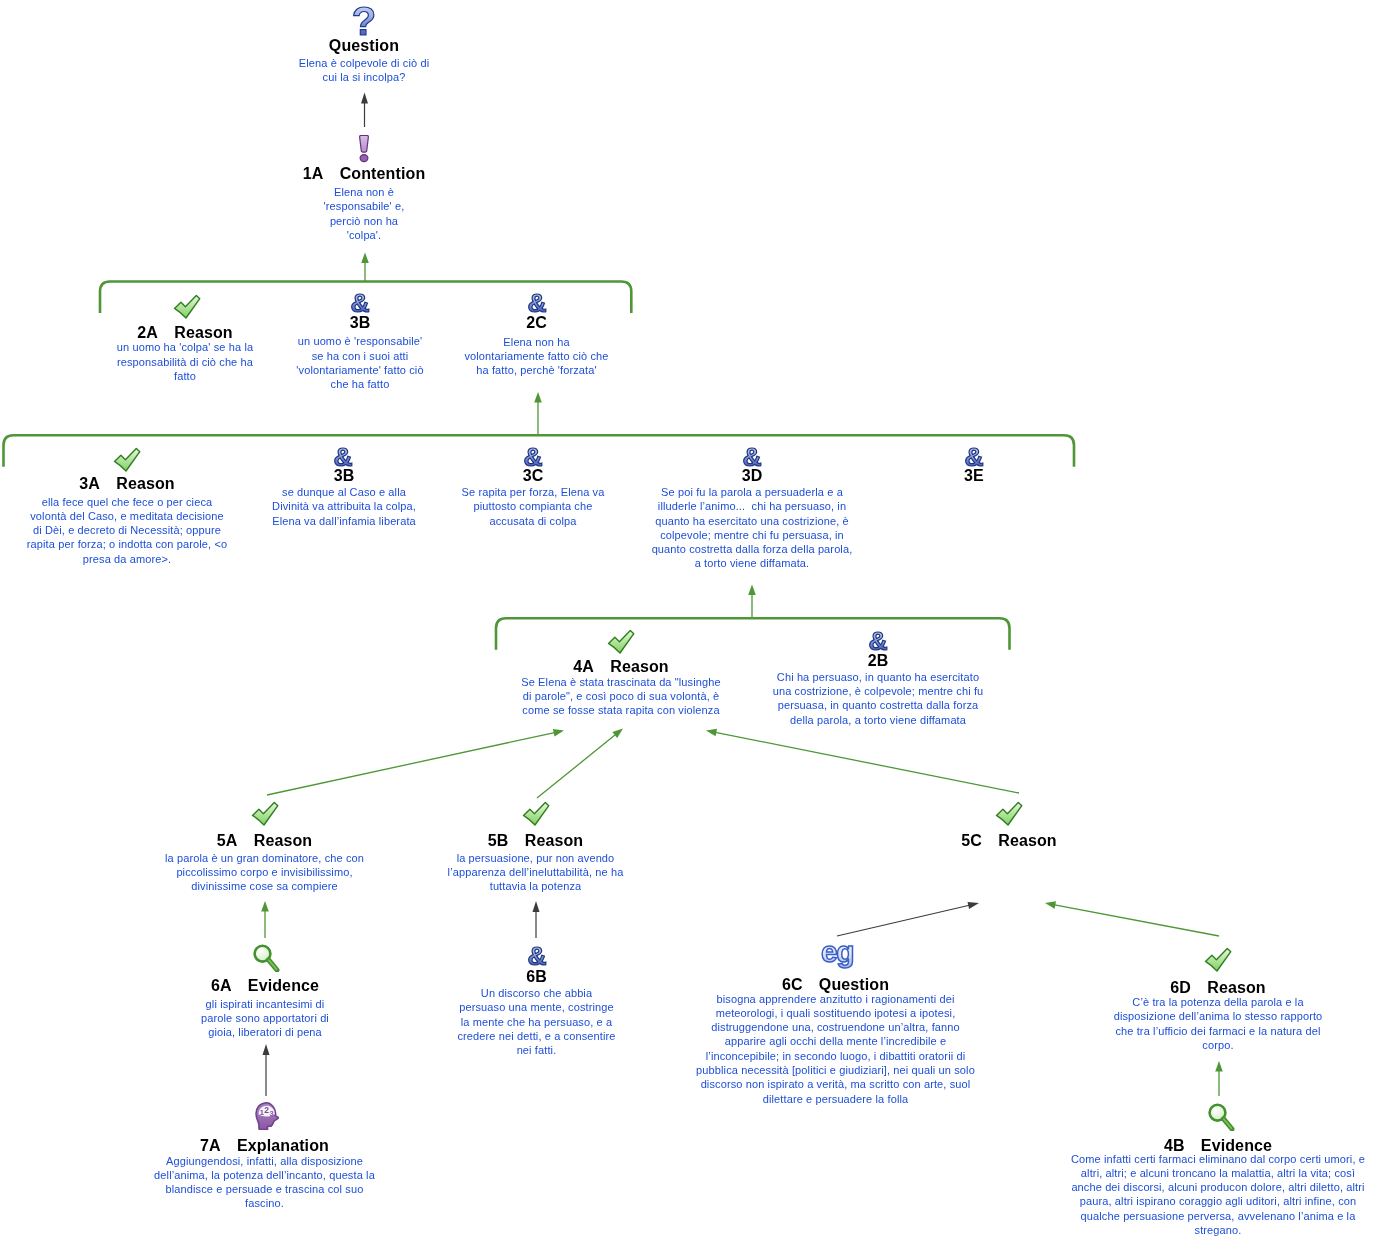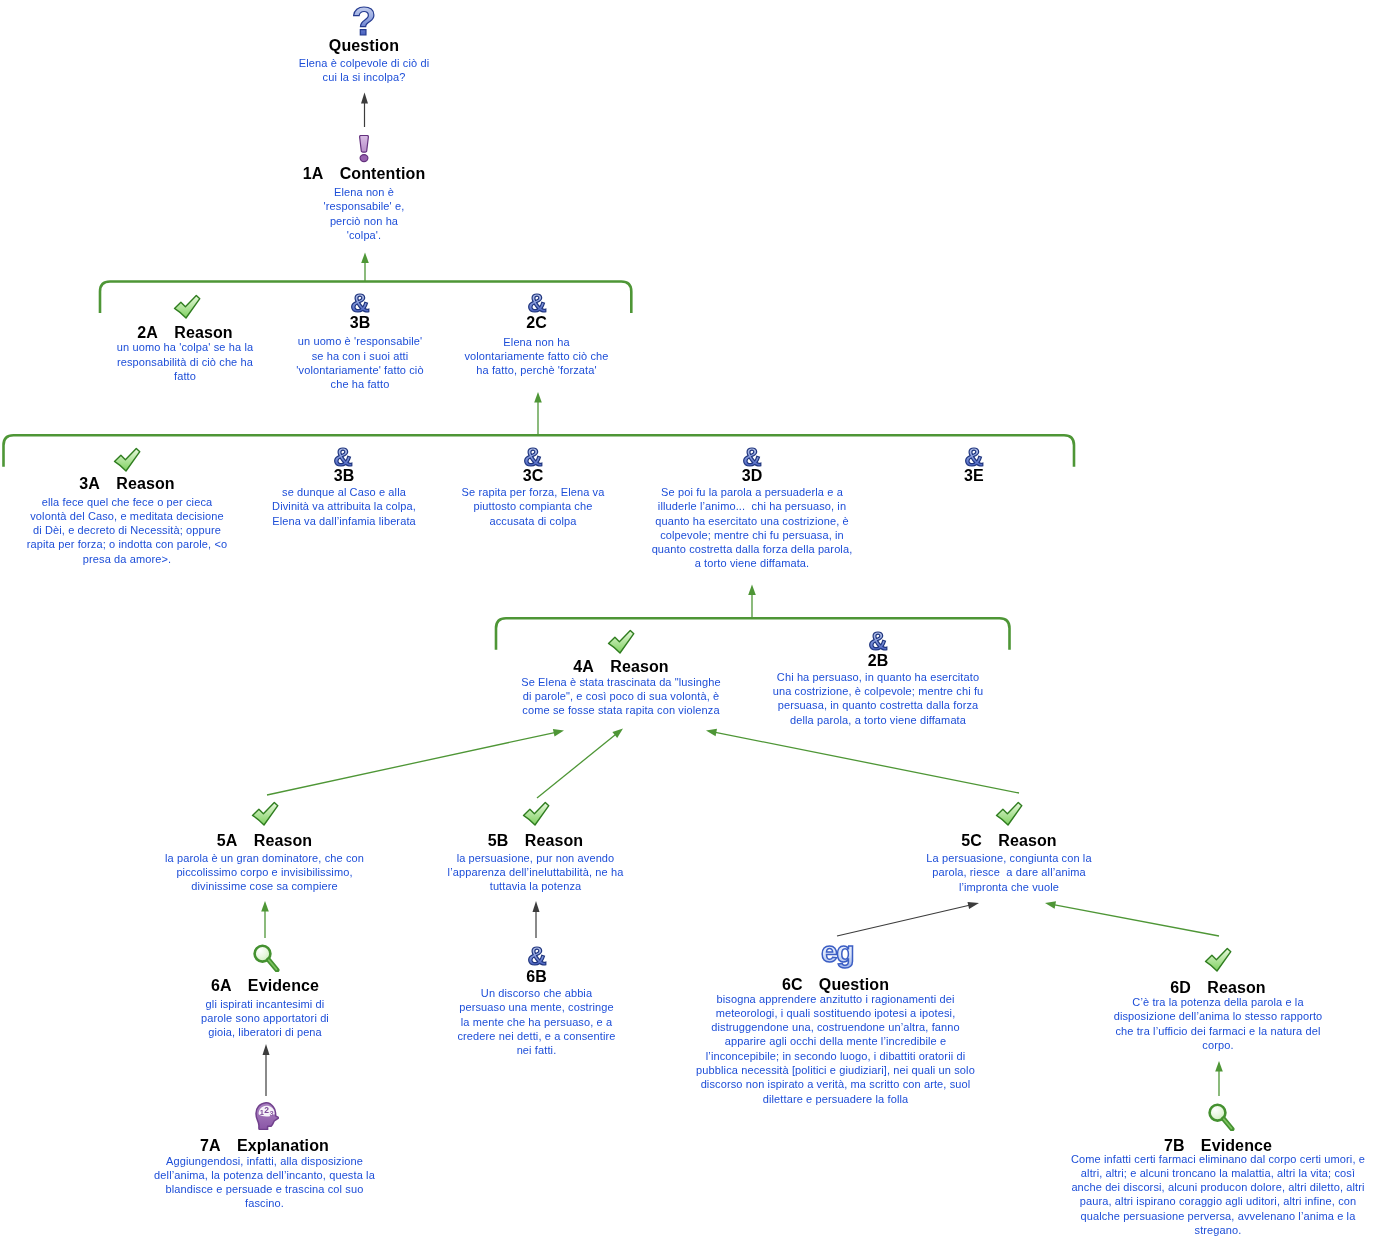--- a/index.html
+++ b/index.html
@@ -142,21 +142,20 @@
     <div class="b" style="left:264.5px;top:850.8px">la parola è un gran dominatore, che con<br>piccolissimo corpo e invisibilissimo,<br>divinissime cose sa compiere</div>
     <svg class="ic" style="left:521.5px;top:801.0px" width="28" height="25" viewBox="0 0 28 25">
       <path d="M1.5,14.4 L7.9,8.3 L12.4,12.7 L23.3,1.4 L26.8,4.7 L13,24 Q7.2,18 1.5,14.4 Z" fill="url(#gchk)" stroke="#2f7d1f" stroke-width="1.4" stroke-linejoin="round"></path>
     </svg>
     <div class="t" style="left:535.5px;top:833.9px">5B  Reason</div>
     <div class="b" style="left:535.5px;top:850.8px">la persuasione, pur non avendo<br>l’apparenza dell’ineluttabilità, ne ha<br>tuttavia la potenza</div>
     <svg class="ic" style="left:995.0px;top:801.0px" width="28" height="25" viewBox="0 0 28 25">
       <path d="M1.5,14.4 L7.9,8.3 L12.4,12.7 L23.3,1.4 L26.8,4.7 L13,24 Q7.2,18 1.5,14.4 Z" fill="url(#gchk)" stroke="#2f7d1f" stroke-width="1.4" stroke-linejoin="round"></path>
     </svg>
     <div class="t" style="left:1009px;top:834px">5C  Reason</div>
-    <div class="b" style="left:1009px;top:851px">La persuasione, congiunta con la<br>parola, riesce&nbsp; a dare all’anima<br>l’impronta che vuole</div>
     <svg class="ic" style="left:250.5px;top:944.0px" width="29" height="28" viewBox="0 0 29 28">
       <circle cx="11.5" cy="9.7" r="7.9" fill="url(#gmag)" stroke="#449130" stroke-width="2.6"></circle>
       <line x1="17.6" y1="15.8" x2="26" y2="26" stroke="#449130" stroke-width="5" stroke-linecap="round"></line>
       <line x1="17.9" y1="16.2" x2="25.4" y2="25.3" stroke="#7cc25f" stroke-width="1.8" stroke-linecap="round"></line>
     </svg>
     <div class="t" style="left:265px;top:979px">6A  Evidence</div>
     <div class="b" style="left:265px;top:996.7px">gli ispirati incantesimi di<br>parole sono apportatori di<br>gioia, liberatori di pena</div>
     <svg class="ic" style="left:525.5px;top:946.0px" width="22" height="23" viewBox="0 0 22 23">
       <text x="11" y="18.5" text-anchor="middle" font-family="Liberation Sans" font-size="26.5" font-weight="bold" fill="url(#gamp)" stroke="#1f357e" stroke-width="1.2">&amp;</text>
     </svg>
@@ -179,15 +178,15 @@
       <text x="13.6" y="11.4" text-anchor="middle" font-family="Liberation Sans" font-size="8.5" font-weight="bold" fill="#7b4a97">2</text>
       <text x="18.6" y="13.6" text-anchor="middle" font-family="Liberation Sans" font-size="7.5" font-weight="bold" fill="#8a5ba3">3</text>
     </svg>
     <div class="t" style="left:264.5px;top:1138.7px">7A  Explanation</div>
     <div class="b" style="left:264.5px;top:1153.6px">Aggiungendosi, infatti, alla disposizione<br>dell’anima, la potenza dell’incanto, questa la<br>blandisce e persuade e trascina col suo<br>fascino.</div>
     <svg class="ic" style="left:1205.5px;top:1103.0px" width="29" height="28" viewBox="0 0 29 28">
       <circle cx="11.5" cy="9.7" r="7.9" fill="url(#gmag)" stroke="#449130" stroke-width="2.6"></circle>
       <line x1="17.6" y1="15.8" x2="26" y2="26" stroke="#449130" stroke-width="5" stroke-linecap="round"></line>
       <line x1="17.9" y1="16.2" x2="25.4" y2="25.3" stroke="#7cc25f" stroke-width="1.8" stroke-linecap="round"></line>
     </svg>
-    <div class="t" style="left:1218px;top:1138.7px">7B  Evidence</div>
+    <div class="t" style="left:1218px;top:1138.7px">4B  Evidence</div>
     <div class="b" style="left:1218px;top:1151.6px">Come infatti certi farmaci eliminano dal corpo certi umori, e<br>altri, altri; e alcuni troncano la malattia, altri la vita; così<br>anche dei discorsi, alcuni producon dolore, altri diletto, altri<br>paura, altri ispirano coraggio agli uditori, altri infine, con<br>qualche persuasione perversa, avvelenano l’anima e la<br>stregano.</div>
 </div>
 
 </body></html>

